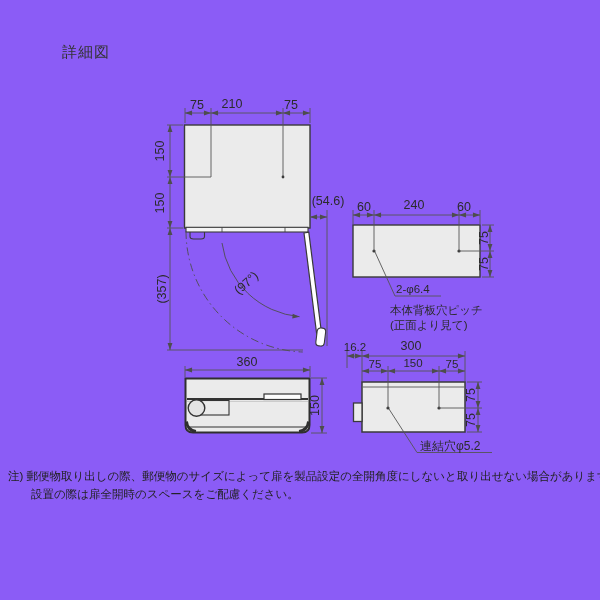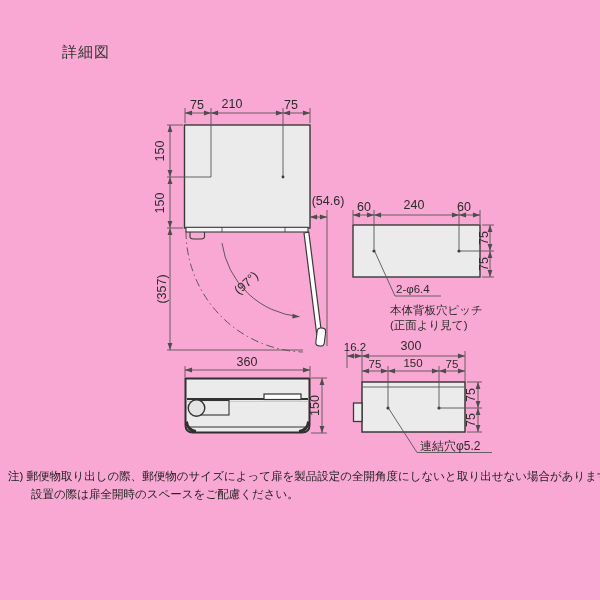--- a/index.html
+++ b/index.html
@@ -1,16 +1,16 @@
 <!DOCTYPE html>
 <html><head>
 <meta charset="utf-8">
 <style>
   html,body{margin:0;padding:0;background:#ffffff;}
-  .page{position:relative;width:600px;height:600px;background:#f9a8d4;overflow:hidden;
+  .page{position:relative;width:600px;height:600px;background:#8b5cf6;overflow:hidden;
         font-family:"Liberation Sans","DejaVu Sans",sans-serif;}
   svg{position:absolute;left:0;top:0;}
   text{font-family:"Liberation Sans","DejaVu Sans",sans-serif;fill:#2b2b2b;}
   .ttl{font-size:15px;letter-spacing:1px;fill:#333;}
   .dim{font-size:12.5px;}
   .dimS{font-size:11.5px;}
   .cap{font-size:11.5px;}
   .cap2{font-size:12px;}
   .note{font-size:11.5px;fill:#222;}
   .edge{stroke:#3a3a3a;stroke-width:1.4;fill:#ebebeb;}

